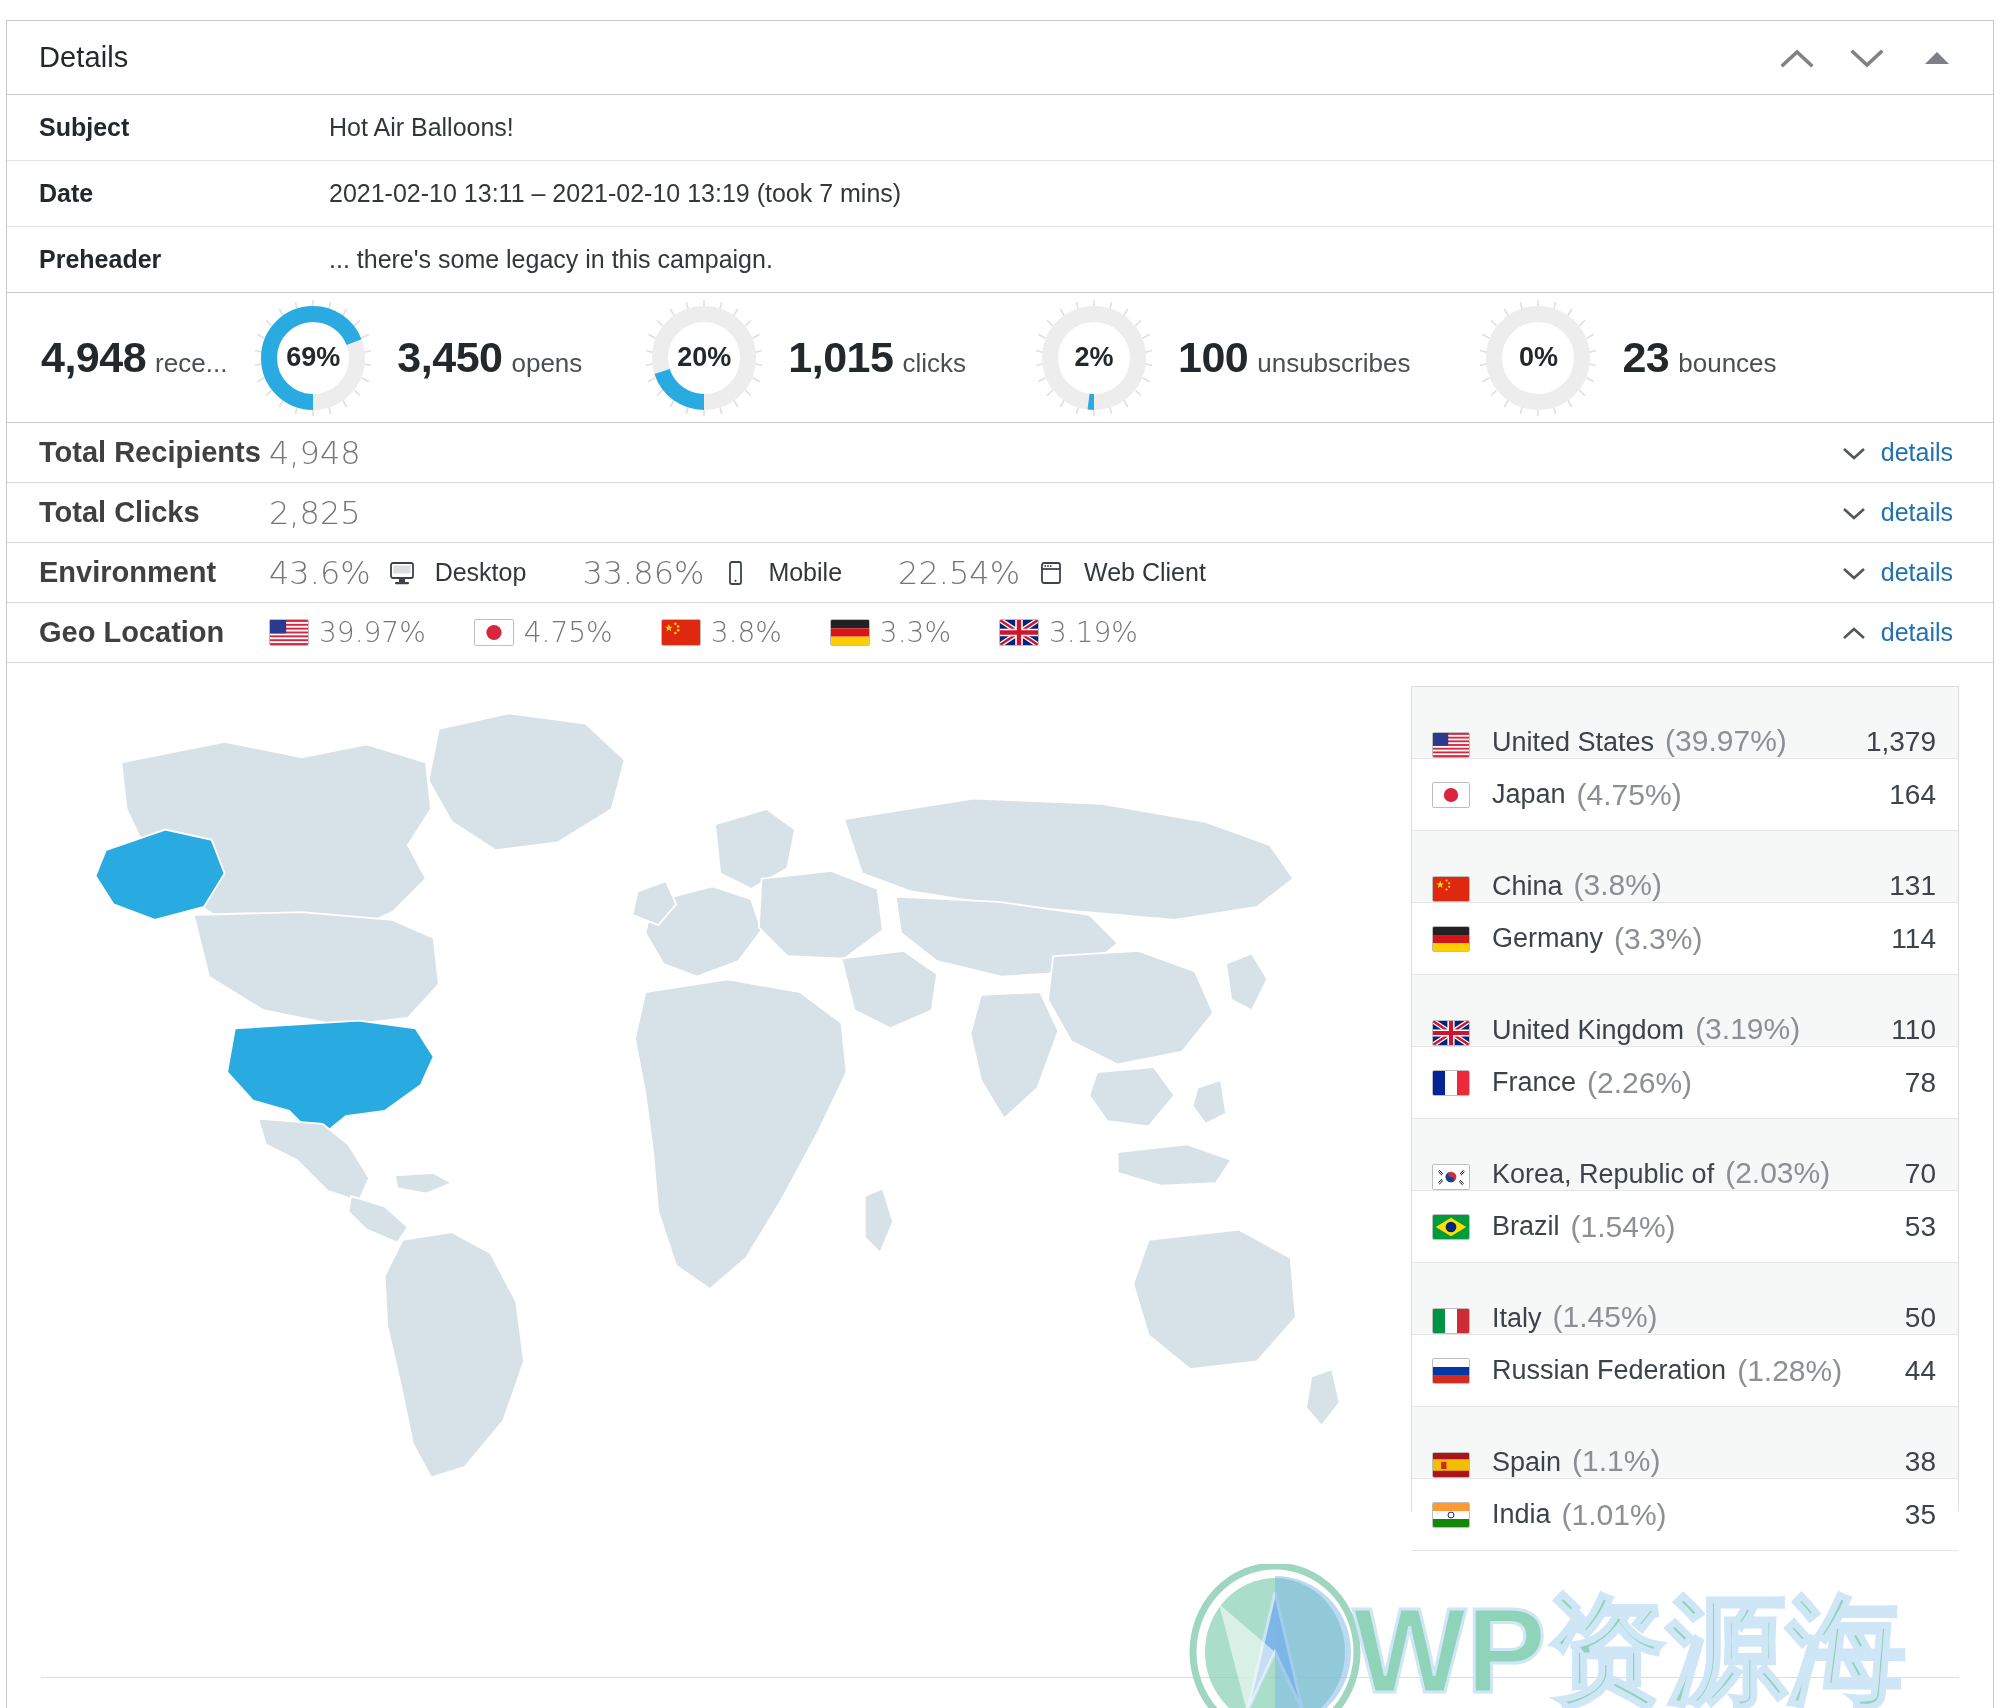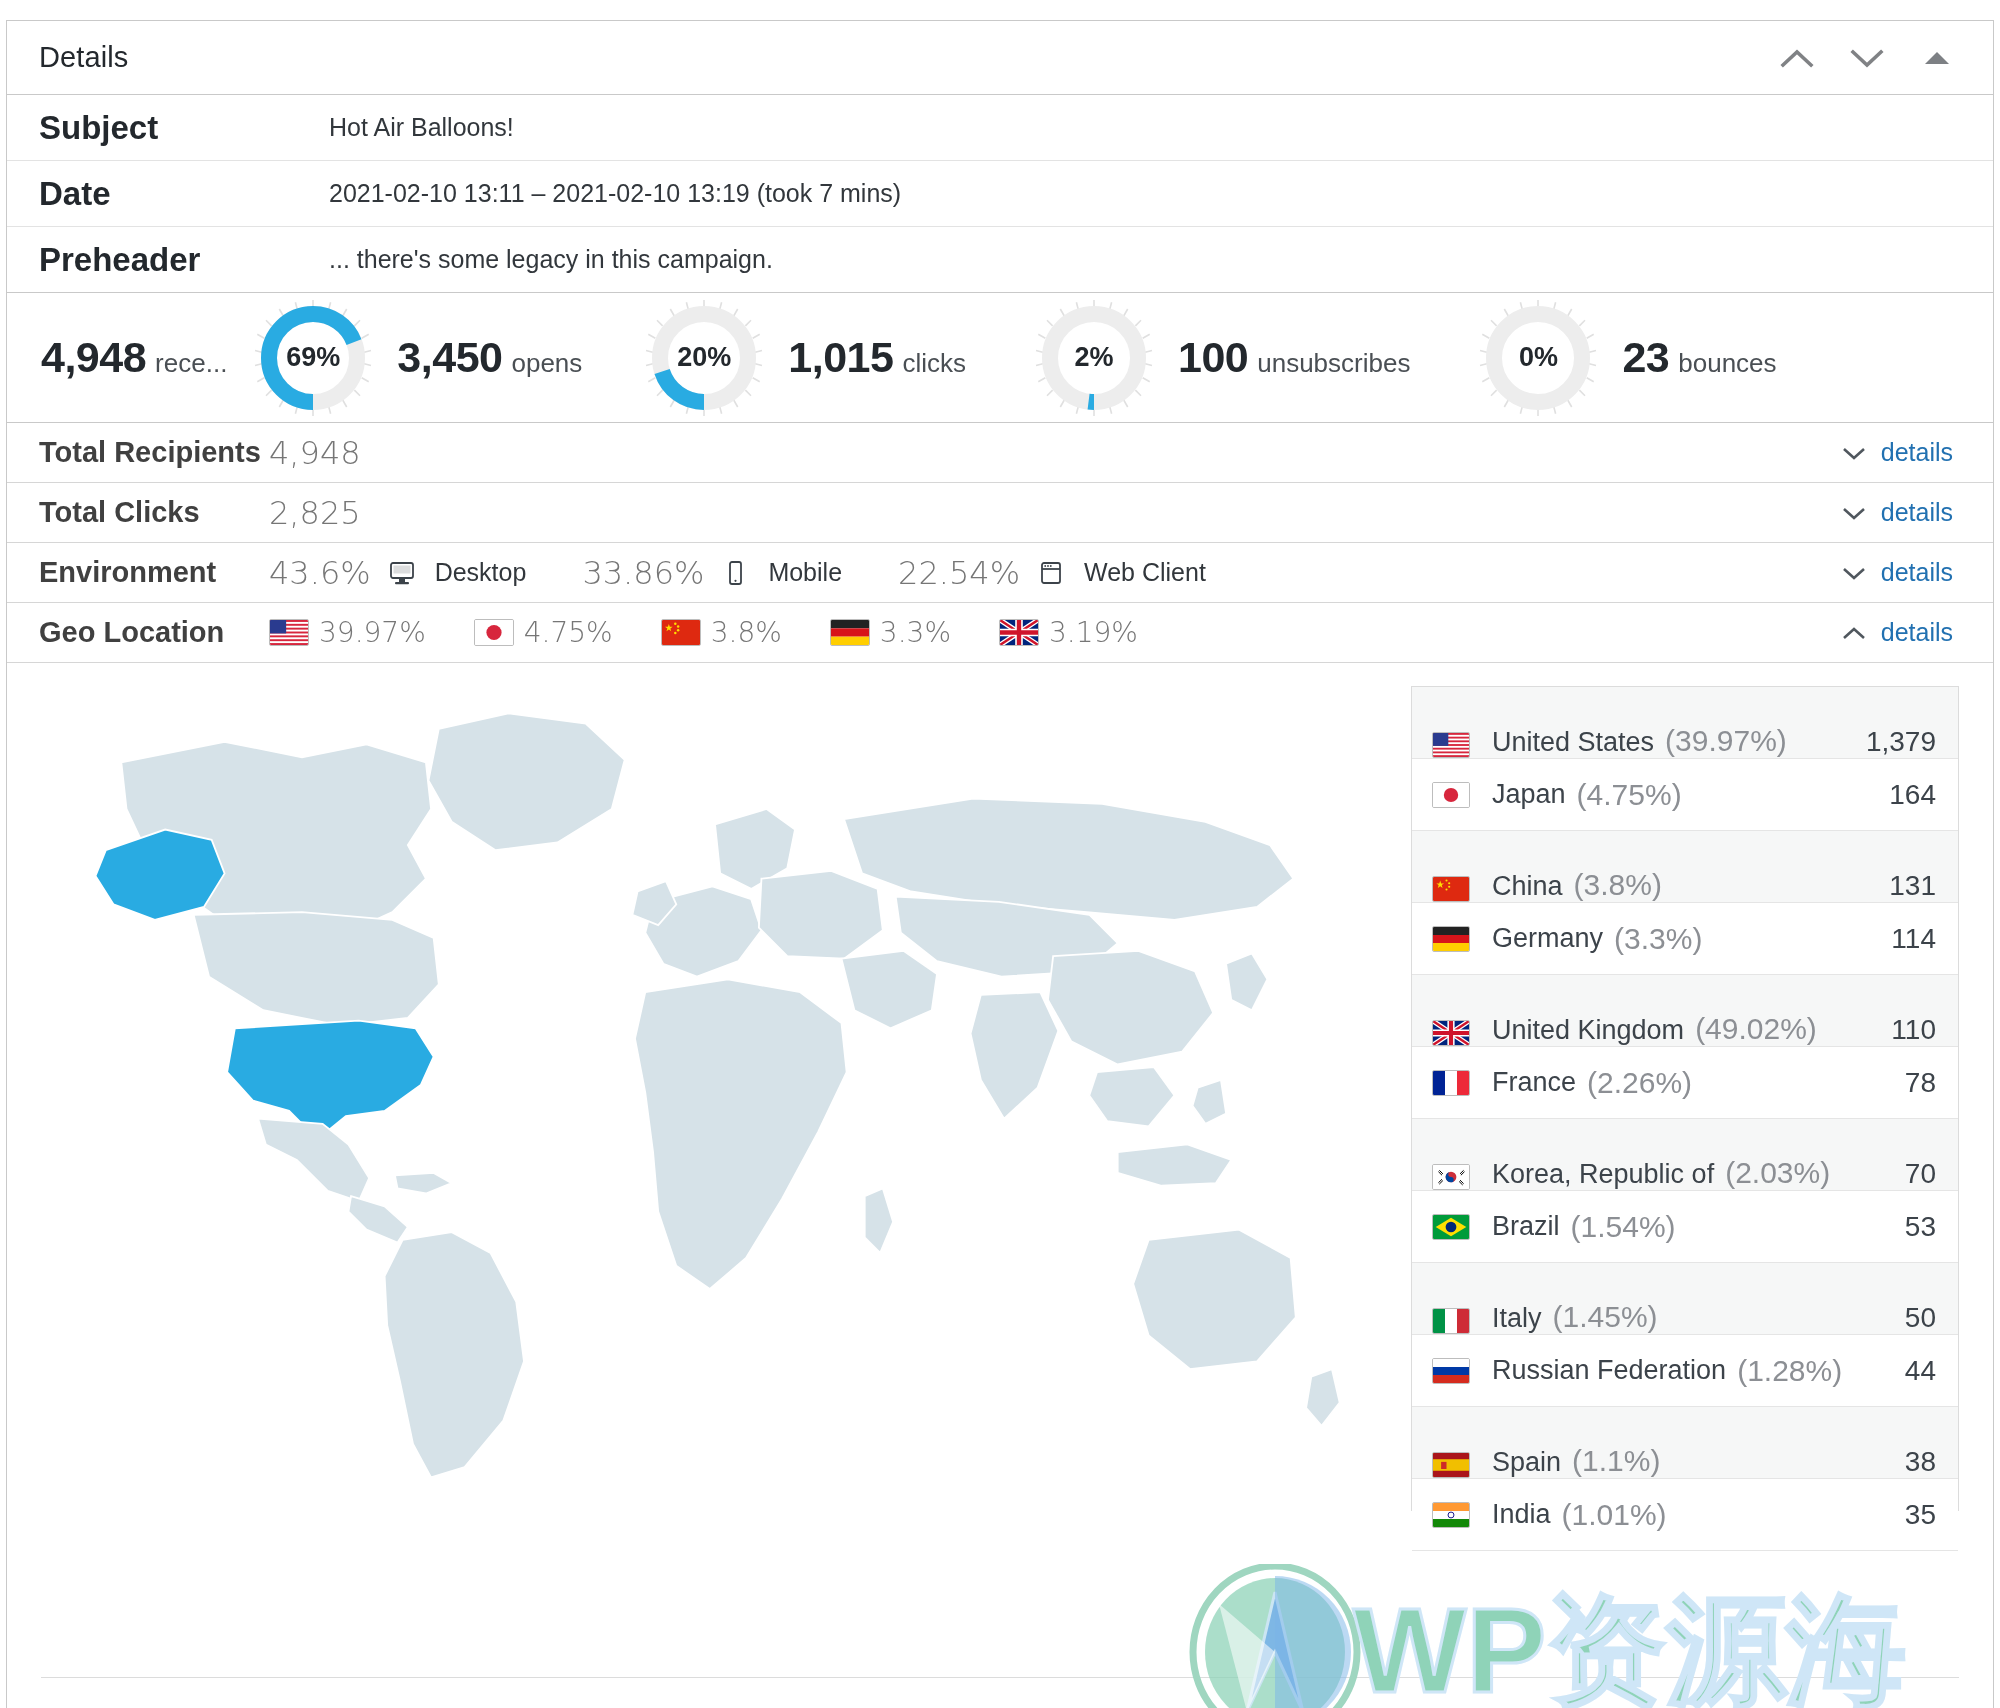--- a/index.html
+++ b/index.html
@@ -53,21 +53,21 @@
   .meta-row {
     display: flex;
     align-items: center;
     height: 66px;
     border-bottom: 1px solid #e3e3e3;
     padding: 0 32px;
   }
   .meta-row.last { border-bottom: 1px solid #c9c9c9; }
   .meta-label {
     width: 290px;
-    font-size: 33px;
+    font-size: 25px;
     font-weight: bold;
     color: #23282d;
   }
   .meta-value {
     font-size: 25px;
     color: #32373c;
     font-weight: 400;
   }
 
   
@@ -698,21 +698,21 @@
           <span class="flag sm">
             <svg viewBox="0 0 40 27" preserveAspectRatio="none">
                 <rect width="40" height="27" fill="#00247d"></rect>
                 <path d="M0 0 L40 27 M40 0 L0 27" stroke="#fff" stroke-width="5.5"></path>
                 <path d="M0 0 L40 27 M40 0 L0 27" stroke="#cf142b" stroke-width="2.6"></path>
                 <path d="M20 0 V27 M0 13.5 H40" stroke="#fff" stroke-width="8"></path>
                 <path d="M20 0 V27 M0 13.5 H40" stroke="#cf142b" stroke-width="4.6"></path>
               </svg>
           </span>
           <span class="country-name">United Kingdom</span>
-          <span class="country-pct">(49.02%)</span>
+          <span class="country-pct">(3.19%)</span>
           <span class="country-count">110</span>
         </div>
 
         <div class="country-row">
           <span class="flag sm">
             <svg viewBox="0 0 40 27" preserveAspectRatio="none">
                 <rect width="13.33" height="27" fill="#002395"></rect>
                 <rect x="13.33" width="13.33" height="27" fill="#fff"></rect>
                 <rect x="26.66" width="13.34" height="27" fill="#ed2939"></rect>
               </svg>

